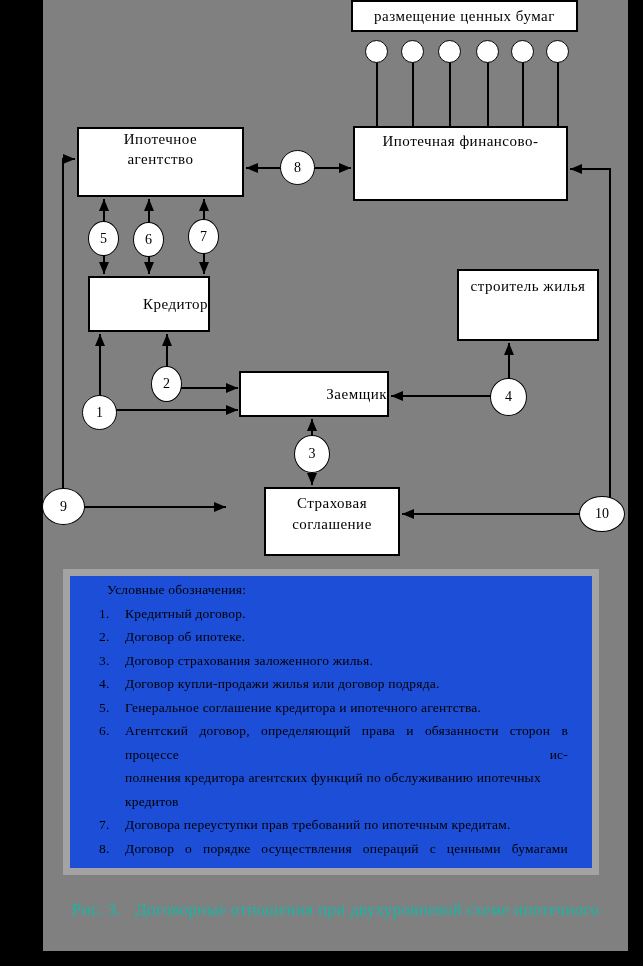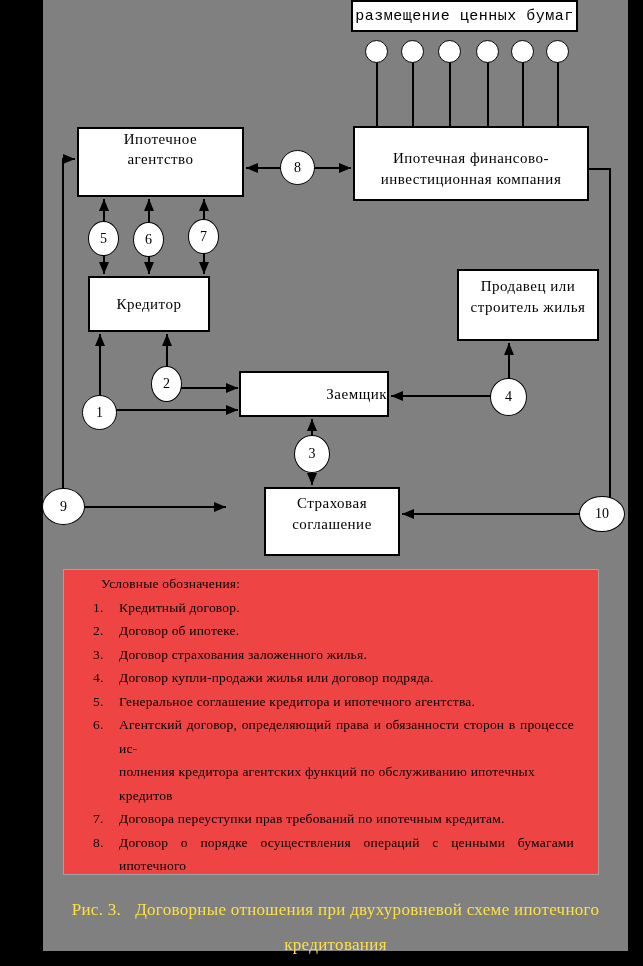--- a/index.html
+++ b/index.html
@@ -15,25 +15,25 @@
     background:#808080;
   }
   svg.wires{position:absolute;left:0;top:0;width:643px;height:966px;pointer-events:none;}
 
   
   .node{
     position:absolute;background:#fff;border:2px solid #000;box-sizing:border-box;
     text-align:center;color:#000;font-size:15px;letter-spacing:0.5px;
   }
   .node .ln{line-height:21px;}
-  .node-top{left:351px;top:0;width:227px;height:32px;display:flex;align-items:center;justify-content:center;font-family:Liberation Mono, monospace;}
-  .node-company{left:353px;top:126px;width:236px;height:75px;padding-top:20px;}
+  .node-top{left:351px;top:0;width:227px;height:32px;display:flex;align-items:center;justify-content:center;}
+  .node-company{left:353px;top:126px;width:215px;height:75px;padding-top:3px;}
   .node-agency{left:77px;top:127px;width:167px;height:70px;}
   .node-agency .ln{line-height:20px;}
-  .node-creditor{left:88px;top:276px;width:122px;height:56px;display:flex;align-items:center;justify-content:center;}
+  .node-creditor{left:88px;top:276px;width:122px;height:56px;display:flex;align-items:center;justify-content:flex-end;}
   .node-borrower{left:239px;top:371px;width:150px;height:46px;display:flex;align-items:center;justify-content:flex-end;}
   .node-seller{left:457px;top:269px;width:142px;height:72px;padding-top:5px;}
   .node-insurance{left:228px;top:487px;width:136px;height:69px;padding-top:4px;margin-left:36px;}
 
   
   .circ{
     position:absolute;background:#fff;border:1.5px solid #000;border-radius:50%;
     box-sizing:border-box;display:flex;align-items:center;justify-content:center;
     font-size:14px;color:#000;
   }
@@ -46,35 +46,35 @@
   .c5{left:88px;top:221px;width:31px;height:35px;}
   .c6{left:133px;top:222px;width:31px;height:35px;}
   .c7{left:188px;top:219px;width:31px;height:35px;}
   .c8{left:280px;top:150px;width:35px;height:35px;}
   .c9{left:42px;top:488px;width:43px;height:37px;}
   .c10{left:579px;top:496px;width:46px;height:36px;align-items:center;}
 
   
   .legend{
     position:absolute;left:63px;top:569px;width:536px;height:306px;
-    background:#ef4444;border:1px solid #a3a3a3;box-sizing:border-box;
+    background:#1d4ed8;border:7px solid #a3a3a3;box-sizing:border-box;
     padding:2px 24px 0 29px;overflow:hidden;
     font-size:13.5px;letter-spacing:0.2px;color:#000;
   }
   .legend .row{line-height:23.5px;}
   .legend .title{margin-left:8px;}
   .legend .item{display:flex;}
   .legend .num{width:26px;flex:none;}
   .legend .txt{flex:1;}
   .legend .just{text-align:justify;text-align-last:justify;}
 
   
   .caption{
     position:absolute;left:43px;top:893px;width:585px;
-    text-align:center;font-size:17px;line-height:34.5px;color:#fde047;letter-spacing:0.3px;
+    text-align:center;font-size:17px;line-height:34.5px;color:#14b8a6;letter-spacing:0.3px;
   }
   .caption .lbl{margin-right:14px;}
 </style>
 </head>
 <body>
 
 <div class="canvas"></div>
 
 <svg class="wires" xmlns="http://www.w3.org/2000/svg">
   <defs>
@@ -121,38 +121,36 @@
     <line x1="602" y1="514" x2="402" y2="514" marker-end="url(#ah)"></line>
   </g>
 </svg>
 
 <div class="node node-top">
   <span>размещение ценных бумаг</span>
 </div>
 
 <div class="node node-company">
   <div class="ln">Ипотечная финансово-</div>
-  <div class="ln">инвестиционная компания</div>
 </div>
 
 <div class="node node-agency">
   <div class="ln">Ипотечное</div>
   <div class="ln">агентство</div>
 </div>
 
 <div class="node node-creditor">
   <span>Кредитор</span>
 </div>
 
 <div class="node node-borrower">
   <span>Заемщик</span>
 </div>
 
 <div class="node node-seller">
-  <div class="ln">Продавец или</div>
   <div class="ln">строитель жилья</div>
 </div>
 
 <div class="node node-insurance">
   <div class="ln">Страховая</div>
   <div class="ln">соглашение</div>
 </div>
 
 <div class="circ s s1"></div>
 <div class="circ s s2"></div>
@@ -243,14 +241,13 @@
     <div class="txt">
       <div class="row just">Договор о порядке осуществления операций с ценными бумагами ипотечного</div>
 
     </div>
   </div>
 
 </div>
 
 <div class="caption">
   <div><span class="lbl">Рис. 3.</span><span>Договорные отношения при двухуровневой схеме ипотечного</span></div>
-  <div>кредитования</div>
 </div>
 
 </body></html>

